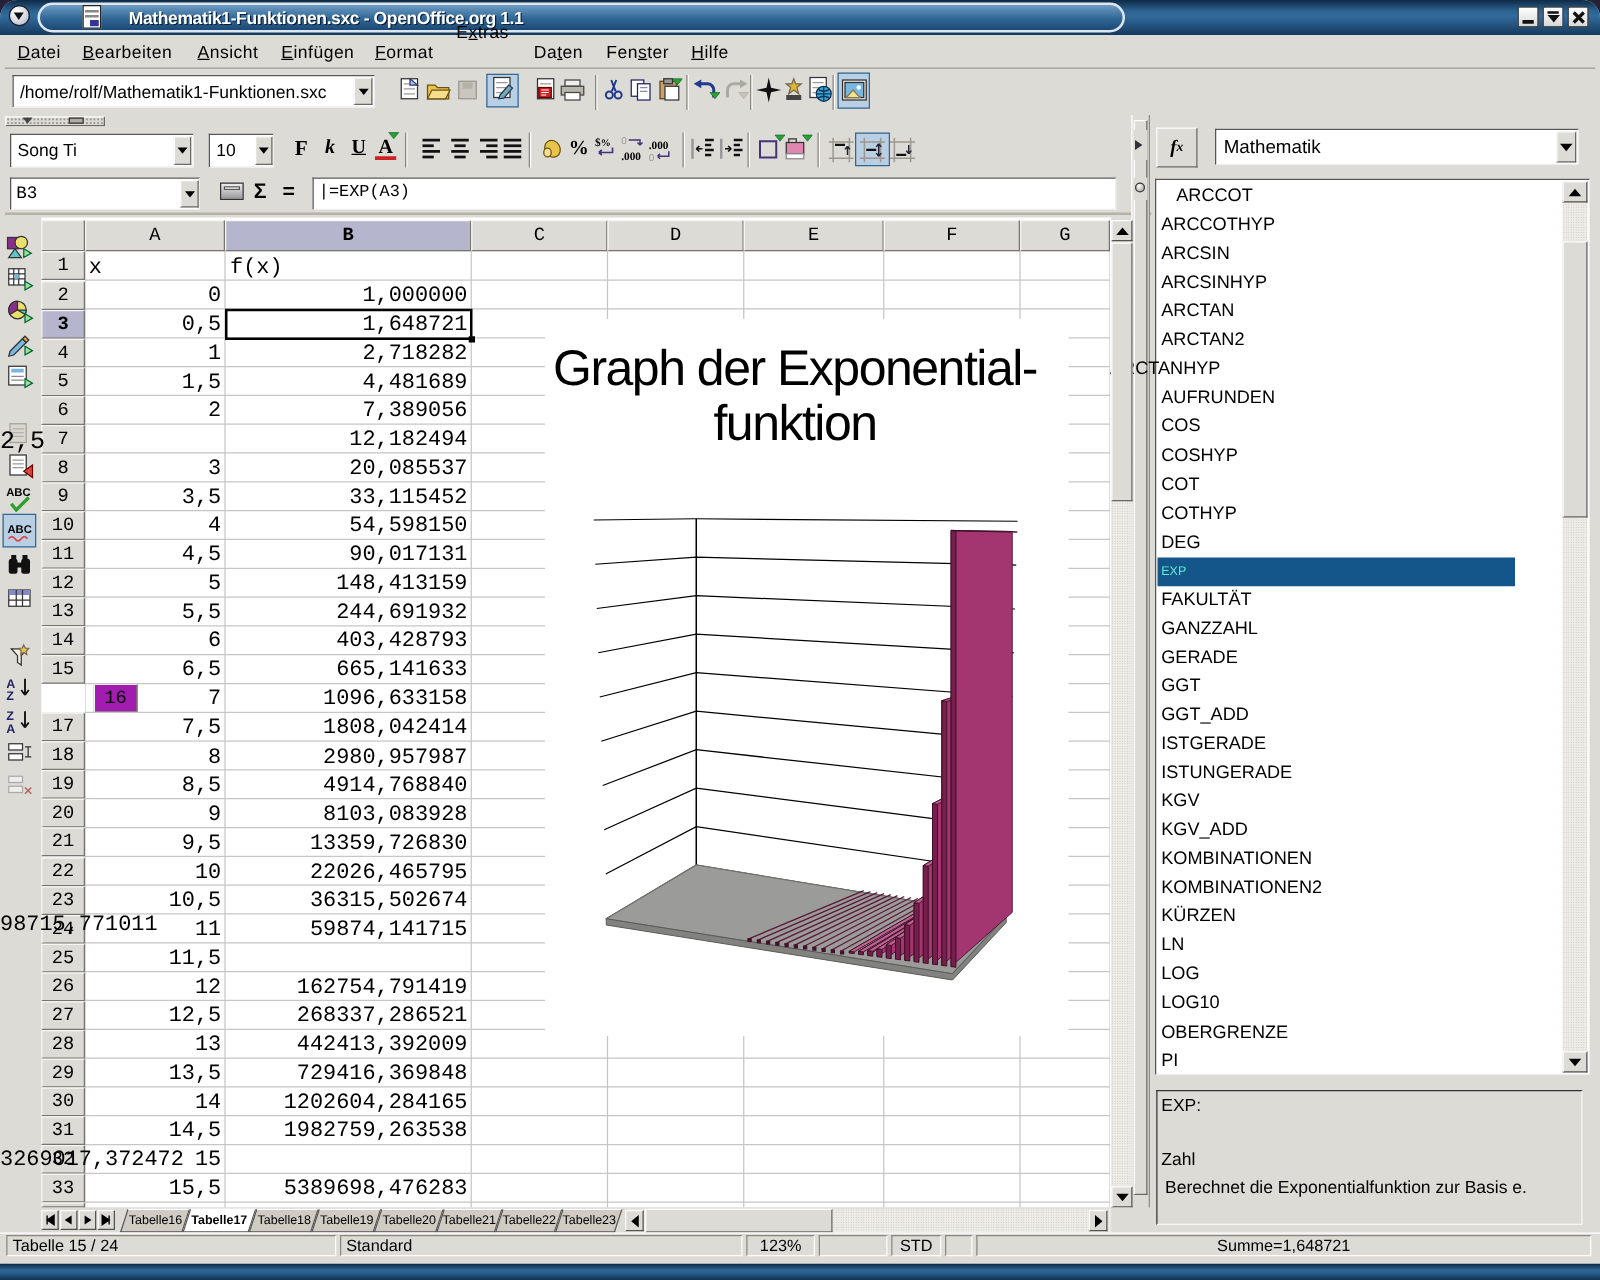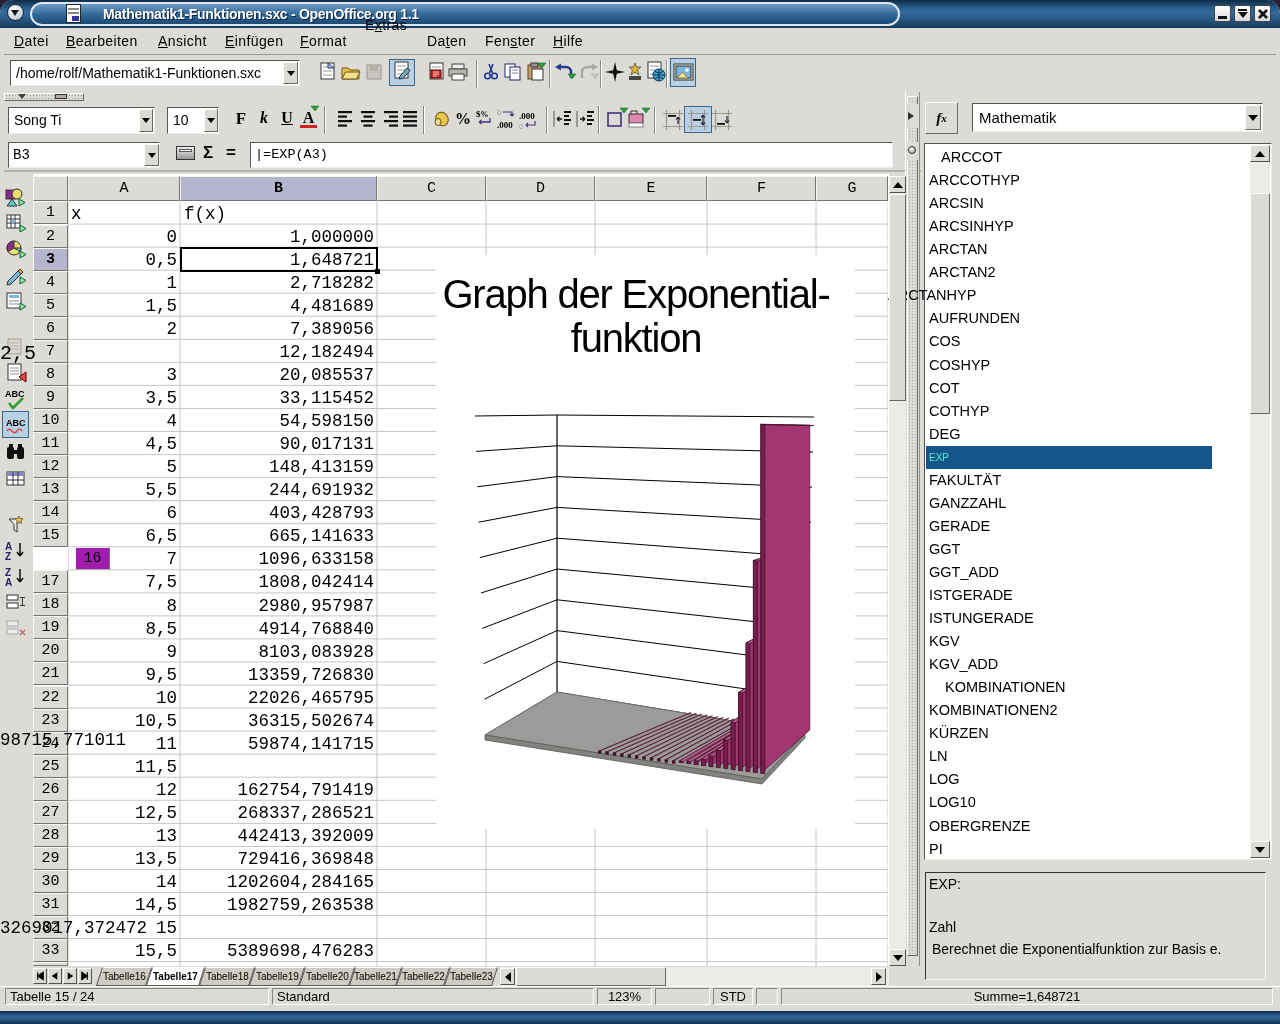--- a/index.html
+++ b/index.html
@@ -603,21 +603,21 @@
 <div class="ab" style="left:926px;top:445.7px;width:286px;height:23px;font-size:10px;line-height:23px;padding-left:3px;background:#14568a;color:#5eead4">EXP</div>
 <div class="ab" style="left:926px;top:468.7px;width:322px;height:23px;font-size:14.5px;line-height:23px;padding-left:3px">FAKULTÄT</div>
 <div class="ab" style="left:926px;top:491.8px;width:322px;height:23px;font-size:14.5px;line-height:23px;padding-left:3px">GANZZAHL</div>
 <div class="ab" style="left:926px;top:514.8px;width:322px;height:23px;font-size:14.5px;line-height:23px;padding-left:3px">GERADE</div>
 <div class="ab" style="left:926px;top:537.9px;width:322px;height:23px;font-size:14.5px;line-height:23px;padding-left:3px">GGT</div>
 <div class="ab" style="left:926px;top:560.9px;width:322px;height:23px;font-size:14.5px;line-height:23px;padding-left:3px">GGT_ADD</div>
 <div class="ab" style="left:926px;top:584.0px;width:322px;height:23px;font-size:14.5px;line-height:23px;padding-left:3px">ISTGERADE</div>
 <div class="ab" style="left:926px;top:607.0px;width:322px;height:23px;font-size:14.5px;line-height:23px;padding-left:3px">ISTUNGERADE</div>
 <div class="ab" style="left:926px;top:630.0px;width:322px;height:23px;font-size:14.5px;line-height:23px;padding-left:3px">KGV</div>
 <div class="ab" style="left:926px;top:653.1px;width:322px;height:23px;font-size:14.5px;line-height:23px;padding-left:3px">KGV_ADD</div>
-<div class="ab" style="left:926px;top:676.1px;width:322px;height:23px;font-size:14.5px;line-height:23px;padding-left:19px">KOMBINATIONEN</div>
+<div class="ab" style="left:926px;top:676.1px;width:322px;height:23px;font-size:14.5px;line-height:23px;padding-left:3px">KOMBINATIONEN</div>
 <div class="ab" style="left:926px;top:699.2px;width:322px;height:23px;font-size:14.5px;line-height:23px;padding-left:3px">KOMBINATIONEN2</div>
 <div class="ab" style="left:926px;top:722.2px;width:322px;height:23px;font-size:14.5px;line-height:23px;padding-left:3px">KÜRZEN</div>
 <div class="ab" style="left:926px;top:745.3px;width:322px;height:23px;font-size:14.5px;line-height:23px;padding-left:3px">LN</div>
 <div class="ab" style="left:926px;top:768.4px;width:322px;height:23px;font-size:14.5px;line-height:23px;padding-left:3px">LOG</div>
 <div class="ab" style="left:926px;top:791.4px;width:322px;height:23px;font-size:14.5px;line-height:23px;padding-left:3px">LOG10</div>
 <div class="ab" style="left:926px;top:814.5px;width:322px;height:23px;font-size:14.5px;line-height:23px;padding-left:3px">OBERGRENZE</div>
 <div class="ab" style="left:926px;top:837.5px;width:322px;height:23px;font-size:14.5px;line-height:23px;padding-left:3px">PI</div>
 <div class="ab" style="left:1250px;top:145px;width:20px;height:713px;background:#edebe6;background-image:radial-gradient(#c9c7c0 25%,transparent 26%);background-size:2px 2px"></div>
 <div class="arr" style="left:1250px;top:145px;width:20px;height:17px">
     <span style="border:5px solid transparent;border-bottom:6px solid #000;margin-bottom:5px"></span>

